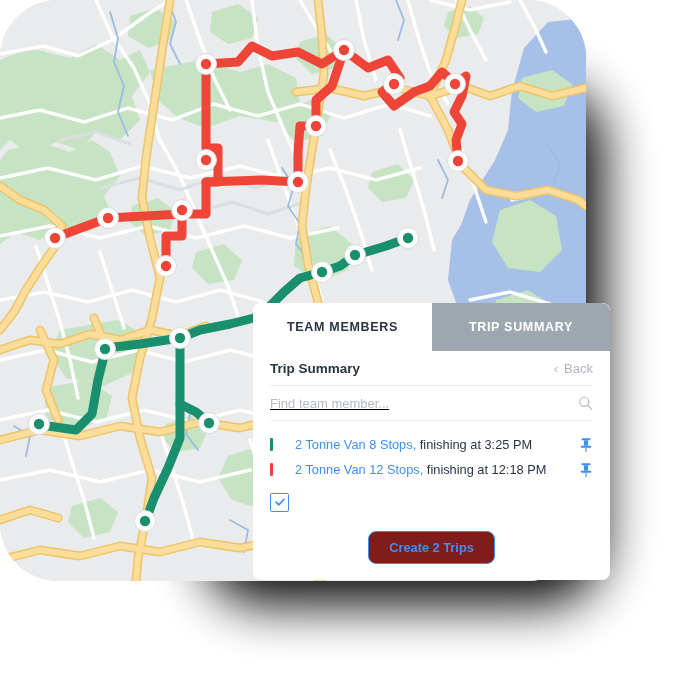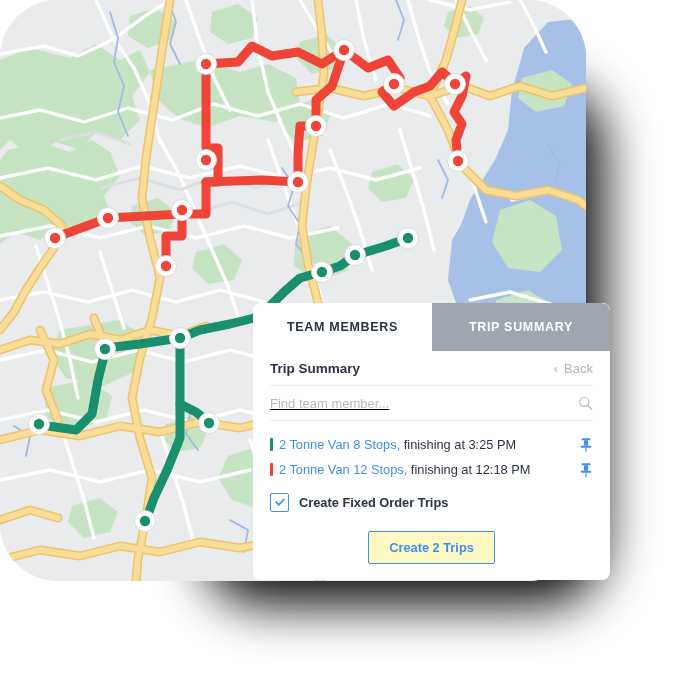--- a/index.html
+++ b/index.html
@@ -93,21 +93,21 @@
     font-size:13px;color:#2b3445;
     width:100%;padding:0;
   }
   .search-input::placeholder{color:#b6bbc2;}
   .search-icon{position:absolute;right:0;top:50%;transform:translateY(-50%);width:15px;height:15px;}
 
   .trip-list{margin-top:11px;}
   .trip-row{
     display:flex;align-items:center;
     height:25px;
-    gap:0;
+    gap:16px;
   }
   .trip-bar{width:3px;height:13px;border-radius:1px;flex:0 0 3px;margin-right:6px;}
   .trip-text{font-size:12.8px;color:#2b3445;white-space:nowrap;flex:1 1 auto;}
   .trip-link{color:#3f8ff0;cursor:pointer;}
   .pin-icon{width:14px;height:16px;flex:0 0 14px;cursor:pointer;}
 
   .checkbox-row{
     display:flex;align-items:center;gap:10px;
     margin-top:8px;height:24px;
   }
@@ -115,22 +115,22 @@
     width:17px;height:17px;border:1.6px solid #3f8ff0;border-radius:2px;
     background:#fff;display:flex;align-items:center;justify-content:center;cursor:pointer;
     flex:0 0 17px;
   }
   .cbox svg{width:12px;height:12px;}
   .cbox-label{font-size:12.8px;font-weight:bold;color:#2b3445;}
 
   .btn-row{display:flex;justify-content:center;margin-top:17px;}
   .create-btn{
     border:1px solid #3f8ff0;
-    border-radius:2px;
-    background:#fef9c3;
+    border-radius:8px;
+    background:#7f1d1d;
     color:#3f8ff0;
     font-family:"Liberation Sans", sans-serif;
     font-size:12.8px;font-weight:bold;
     padding:8px 20px;
     cursor:pointer;
   }
 </style>
 </head>
 <body>
 
@@ -440,21 +440,20 @@
         </div>
 
       </div>
 
       <div class="checkbox-row">
         <span class="cbox">
           <svg viewBox="0 0 14 14">
             <polyline points="2.4,7.2 5.6,10.4 11.6,3.8" fill="none" stroke="#3f8ff0" stroke-width="1.9" stroke-linecap="round" stroke-linejoin="round"></polyline>
           </svg>
         </span>
-        <span class="cbox-label">Create Fixed Order Trips</span>
       </div>
 
       <div class="btn-row">
         <button class="create-btn">Create 2 Trips</button>
       </div>
 
     </div>
   </div>
 
 </div>

